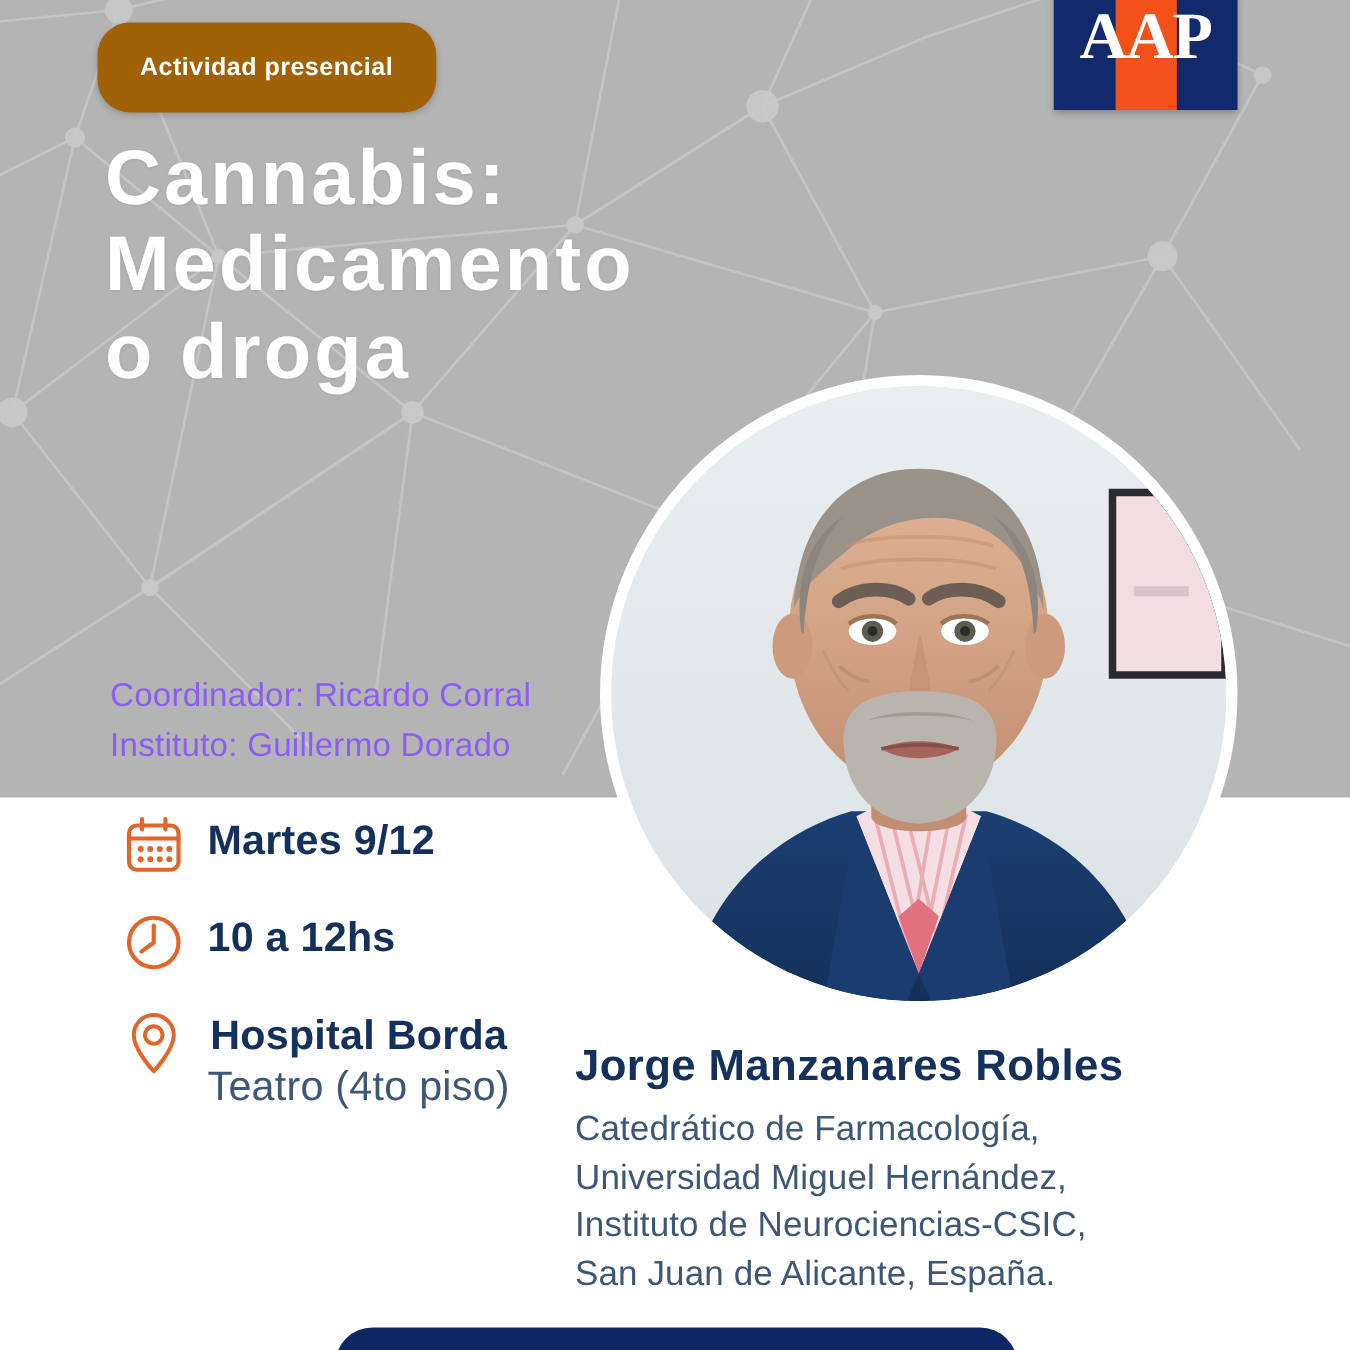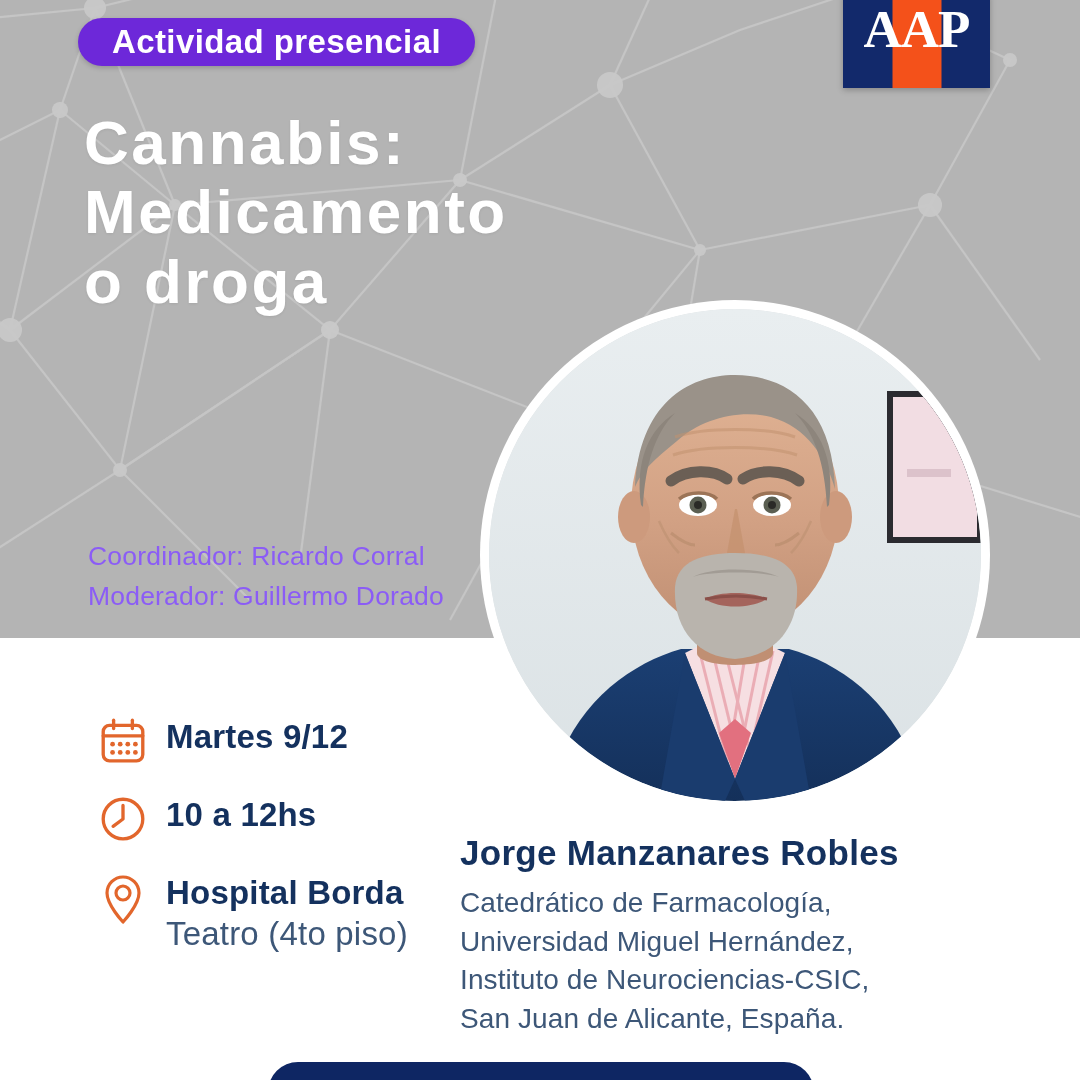--- a/index.html
+++ b/index.html
@@ -35,24 +35,24 @@
     position:absolute;left:0;top:0;width:147px;height:70px;
     display:flex;align-items:center;justify-content:center;
     font-family:"Liberation Serif","DejaVu Serif",serif;
     font-weight:700;font-size:53px;color:#ffffff;
     letter-spacing:-1px;line-height:1;
   }
 
   
   .badge{
     position:absolute;left:78px;top:18px;
-    height:48px;padding:0 34px;
-    background:#6d28d9;border-radius:26px;
+    height:48px;padding:12px 34px;
+    background:#a16207;border-radius:26px;
     display:flex;align-items:center;justify-content:center;
-    color:#ffffff;font-size:33px;font-weight:700;letter-spacing:.4px;
+    color:#ffffff;font-size:20px;font-weight:700;letter-spacing:.4px;
     box-shadow:0 2px 5px rgba(0,0,0,.18);
   }
 
   
   .title{
     position:absolute;left:84px;top:108px;width:640px;
     color:#ffffff;font-size:62px;font-weight:700;
     line-height:1.12;letter-spacing:2.5px;
     text-shadow:0 1px 3px rgba(0,0,0,.07);
   }
@@ -69,21 +69,21 @@
   
   .portrait{
     position:absolute;left:489px;top:309px;width:492px;height:492px;
     border-radius:50%;overflow:hidden;
     background:#dfe4e6;
     box-shadow:0 0 0 9px #ffffff;
   }
   .portrait svg{display:block;width:492px;height:492px;}
 
   
-  .info{position:absolute;left:96px;top:714px;width:400px;}
+  .info{position:absolute;left:96px;top:649px;width:400px;text-align:center;}
   .info-row{display:flex;align-items:flex-start;margin-bottom:24px;}
   .info-row.loc{margin-bottom:0;}
   .info-icon{
     width:54px;min-width:54px;height:54px;
     display:flex;align-items:center;justify-content:center;
     margin-right:16px;
   }
   .info-row.loc .info-icon{margin-top:2px;}
   .info-text{padding-top:5px;}
   .info-main{
@@ -180,21 +180,21 @@
   <div class="badge">Actividad presencial</div>
 
   <div class="title">
     <span>Cannabis:</span>
     <span>Medicamento</span>
     <span>o droga</span>
   </div>
 
   <div class="credits">
     <span>Coordinador: Ricardo Corral</span>
-    <span>Moderador: Guillermo Dorado</span>
+    <span>Instituto: Guillermo Dorado</span>
   </div>
 
   <div class="portrait">
     <svg viewBox="0 0 492 492">
       <defs>
         <clipPath id="circ">
             <circle cx="246" cy="246" r="246"></circle>
           </clipPath>
         <linearGradient id="wall" x1="0" y1="0" x2="0" y2="1">
           <stop offset="0%" stop-color="#e9eef0"></stop>

